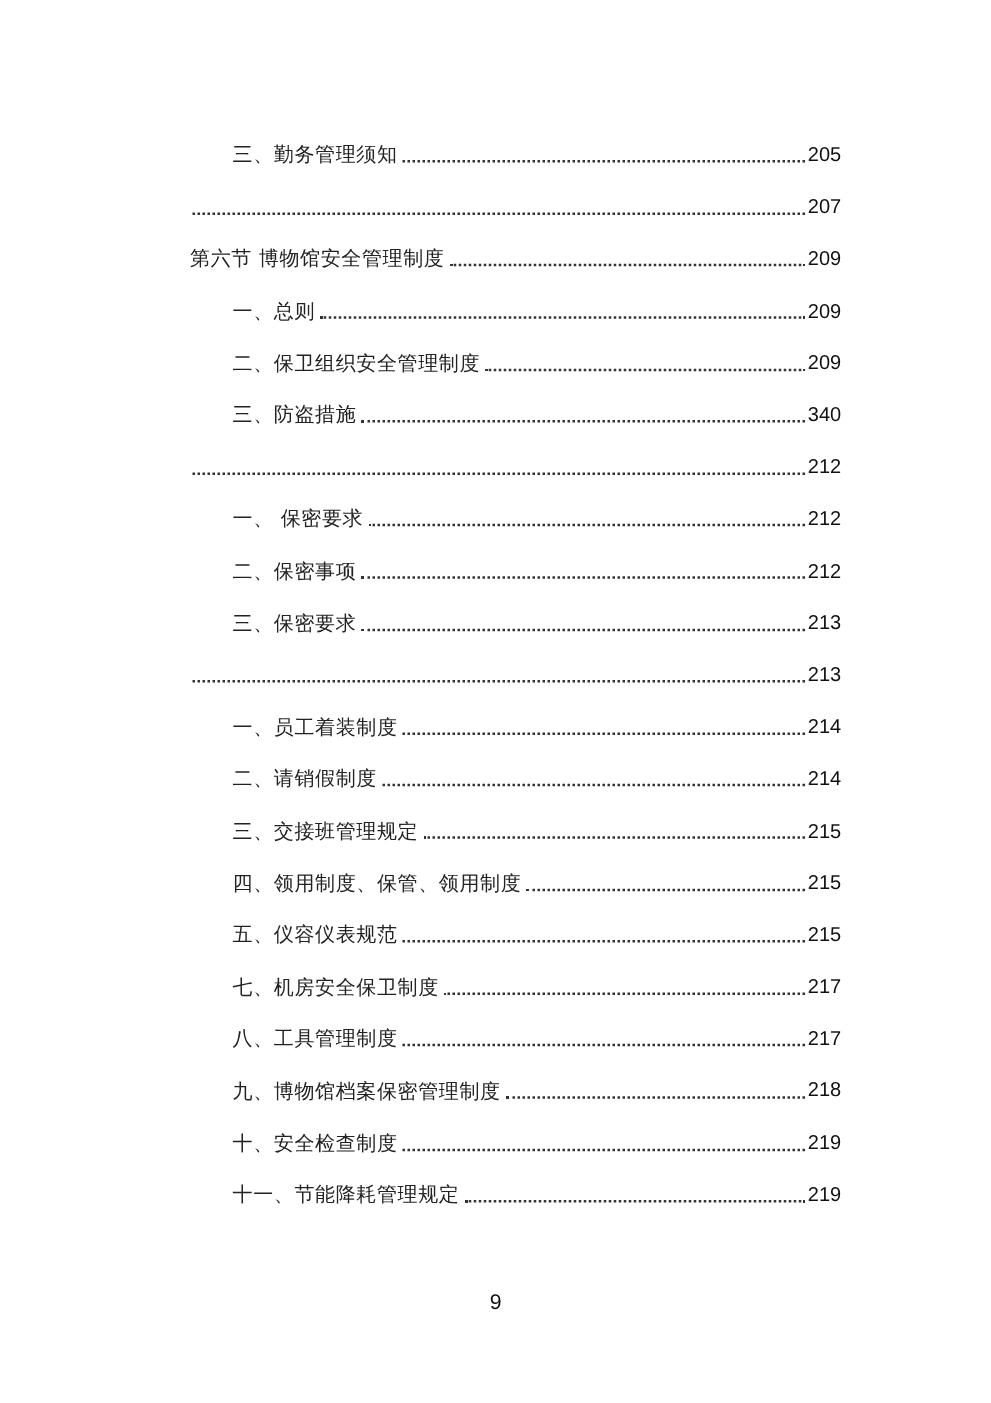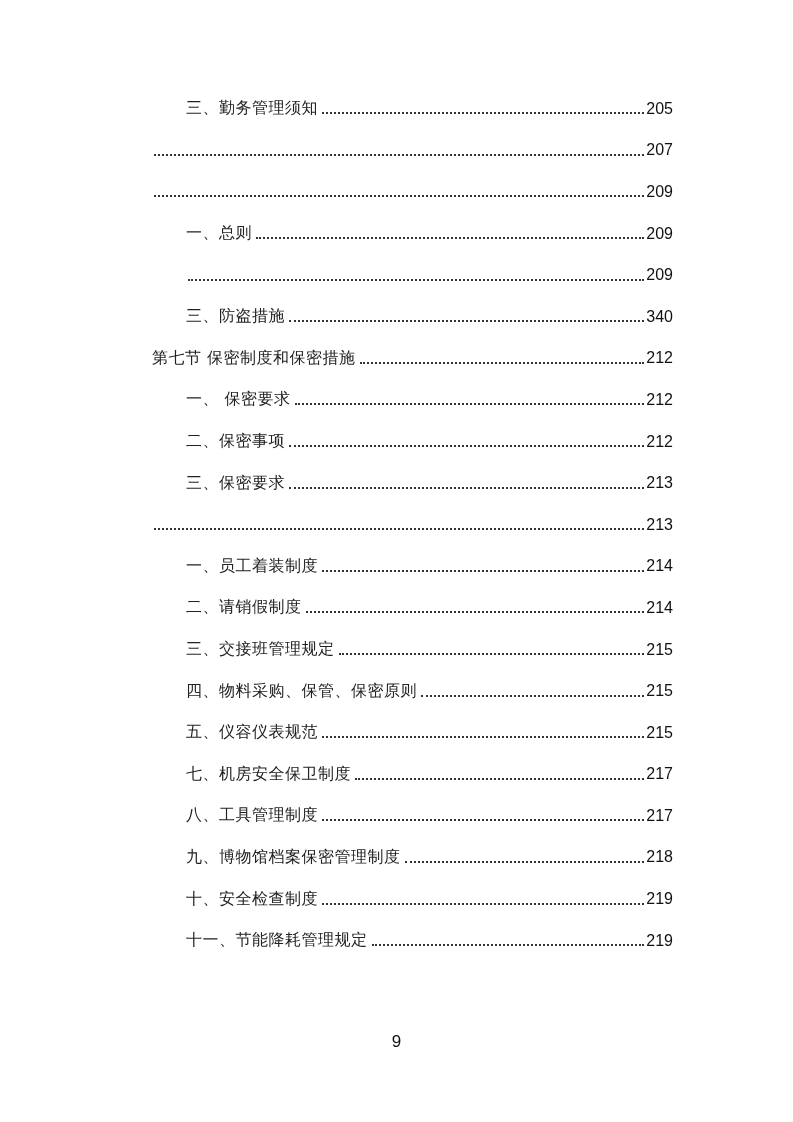--- a/index.html
+++ b/index.html
@@ -1,18 +1,18 @@
 <!DOCTYPE html>
 <html><head>
 <meta charset="utf-8">
 <style>
   html, body { margin: 0; padding: 0; background: #ffffff; }
   body { width: 793px; height: 1122px; position: relative; overflow: hidden;
          font-family: "DejaVu Sans", "Liberation Sans", sans-serif; color: #222222; }
-  .toc { position: absolute; left: 152px; top: 88px; width: 521px; }
+  .toc { position: absolute; left: 152px; top: 104px; width: 521px; }
   .toc-row { position: relative; height: 41.6px; display: flex; align-items: center; font-size: 16px; }
   .toc-row.sub { padding-left: 34px; }
   .toc-title { white-space: nowrap; background: #fff; padding-right: 2px; z-index: 1; letter-spacing: 0.5px; }
   .toc-leader { flex: 1; height: 1px; border-bottom: 2px dotted #333; margin: 0 2px; position: relative; top: 4px; }
   .toc-page { white-space: nowrap; font-family: "Liberation Sans", sans-serif; font-size: 16px; color: #111; }
   .page-number { position: absolute; top: 1032px; left: 0; width: 793px; text-align: center;
                  font-family: "Liberation Sans", sans-serif; font-size: 17px; color: #111; }
 </style>
 </head>
 <body>
@@ -21,39 +21,40 @@
   <div class="toc-row sub">
       <span class="toc-title">三、勤务管理须知</span>
       <span class="toc-leader"></span>
       <span class="toc-page">205</span>
     </div>
   <div class="toc-row">
       <span class="toc-leader"></span>
       <span class="toc-page">207</span>
     </div>
   <div class="toc-row">
+      <span class="toc-title">第六节  博物馆安全管理制度</span>
       <span class="toc-leader"></span>
       <span class="toc-page">209</span>
     </div>
   <div class="toc-row sub">
       <span class="toc-title">一、总则</span>
       <span class="toc-leader"></span>
       <span class="toc-page">209</span>
     </div>
   <div class="toc-row sub">
+      <span class="toc-title">二、保卫组织安全管理制度</span>
       <span class="toc-leader"></span>
       <span class="toc-page">209</span>
     </div>
   <div class="toc-row sub">
       <span class="toc-title">三、防盗措施</span>
       <span class="toc-leader"></span>
       <span class="toc-page">340</span>
     </div>
   <div class="toc-row">
-      <span class="toc-title">第七节  保密制度和保密措施</span>
       <span class="toc-leader"></span>
       <span class="toc-page">212</span>
     </div>
   <div class="toc-row sub">
       <span class="toc-title">一、 保密要求</span>
       <span class="toc-leader"></span>
       <span class="toc-page">212</span>
     </div>
   <div class="toc-row sub">
       <span class="toc-title">二、保密事项</span>
@@ -78,21 +79,21 @@
       <span class="toc-title">二、请销假制度</span>
       <span class="toc-leader"></span>
       <span class="toc-page">214</span>
     </div>
   <div class="toc-row sub">
       <span class="toc-title">三、交接班管理规定</span>
       <span class="toc-leader"></span>
       <span class="toc-page">215</span>
     </div>
   <div class="toc-row sub">
-      <span class="toc-title">四、物料采购、保管、保密原则</span>
+      <span class="toc-title">四、领用制度、保管、领用制度</span>
       <span class="toc-leader"></span>
       <span class="toc-page">215</span>
     </div>
   <div class="toc-row sub">
       <span class="toc-title">五、仪容仪表规范</span>
       <span class="toc-leader"></span>
       <span class="toc-page">215</span>
     </div>
   <div class="toc-row sub">
       <span class="toc-title">七、机房安全保卫制度</span>

